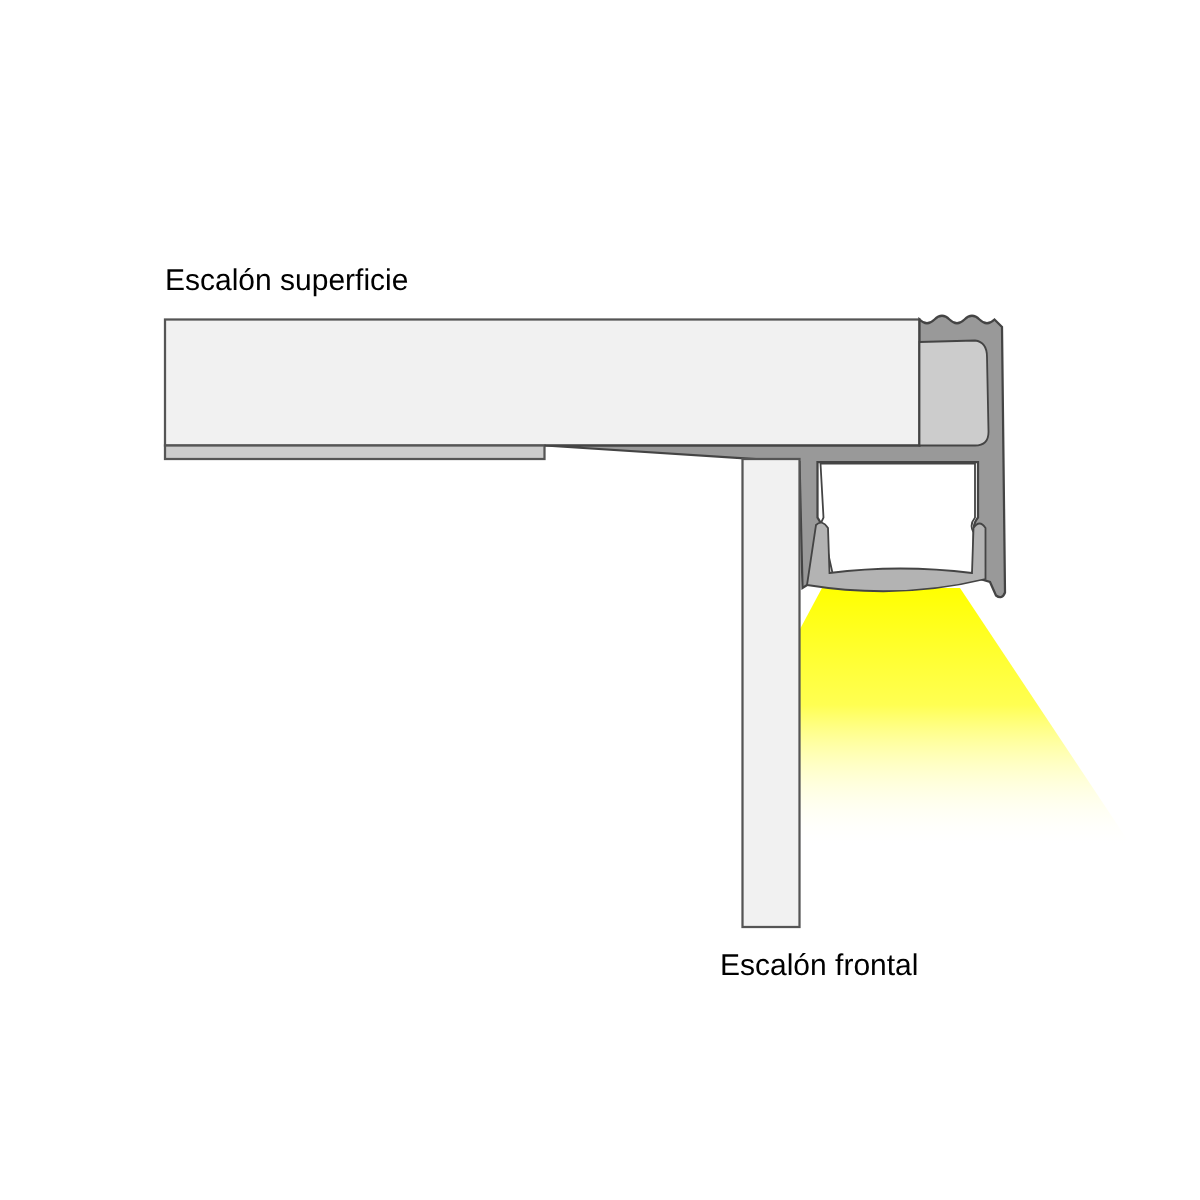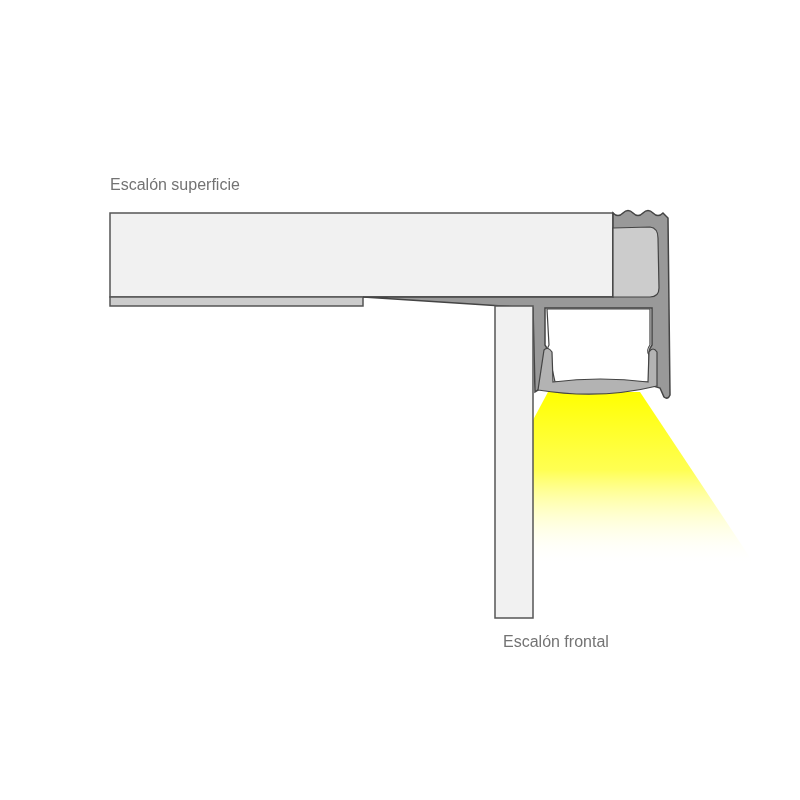--- a/index.html
+++ b/index.html
@@ -1,24 +1,24 @@
 <!DOCTYPE html>
 <html><head>
   <meta charset="utf-8">
   <style>
     html, body { margin:0; padding:0; background:#ffffff; }
     body { width:800px; height:800px; position:relative; overflow:hidden; font-family:"Liberation Sans", sans-serif; }
     svg { position:absolute; left:0; top:0; }
-    .label { position:absolute; font-size:16px; color:#737373; white-space:nowrap; }
+    .label { position:absolute; font-size:20px; color:#000000; white-space:nowrap; }
   </style>
 </head>
 <body>
 
 <div class="label" style="left:110px; top:176px;">Escalón superficie</div>
-<div class="label" style="left:503px; top:633px;">Escalón frontal</div>
+<div class="label" style="left:480px; top:633px;">Escalón frontal</div>
 
 <svg width="800" height="800" viewBox="0 0 800 800">
   <defs>
     <linearGradient id="beam" x1="0" y1="0" x2="0" y2="1">
       <stop offset="0" stop-color="#ffff00" stop-opacity="1"></stop>
       <stop offset="0.45" stop-color="#ffff33" stop-opacity="0.85"></stop>
       <stop offset="1" stop-color="#ffffff" stop-opacity="0"></stop>
     </linearGradient>
   </defs>
 

